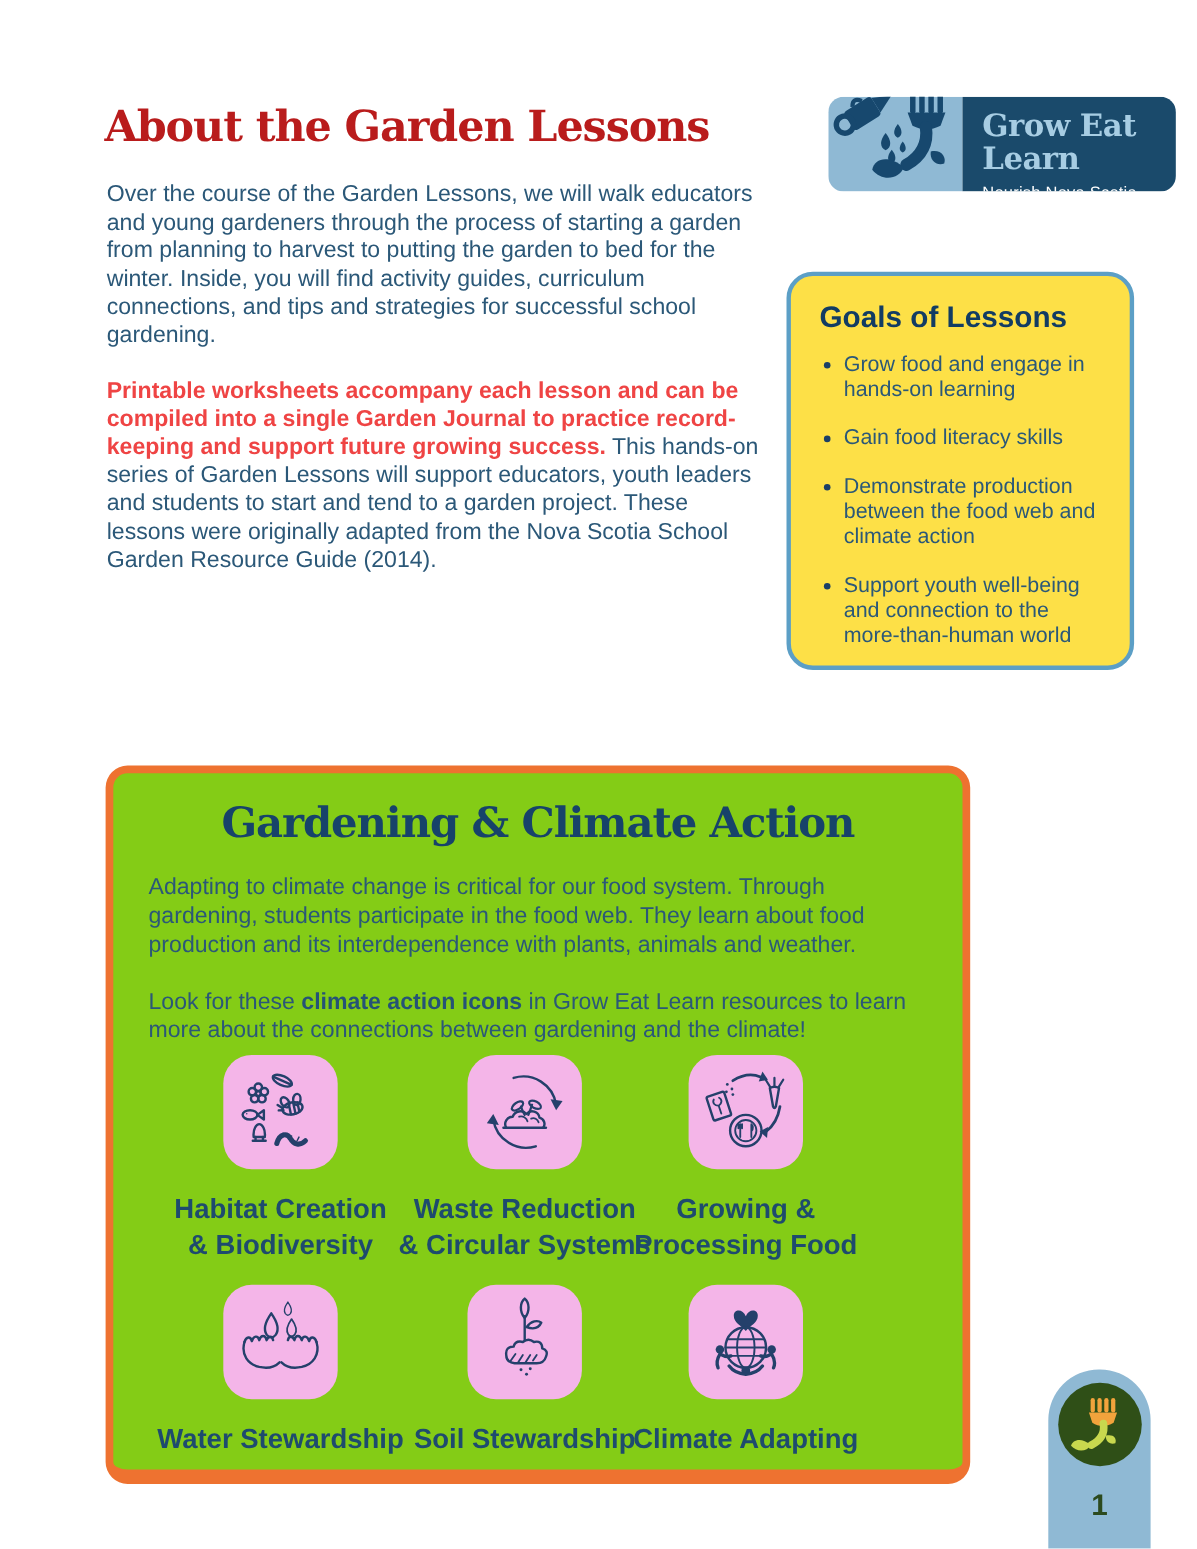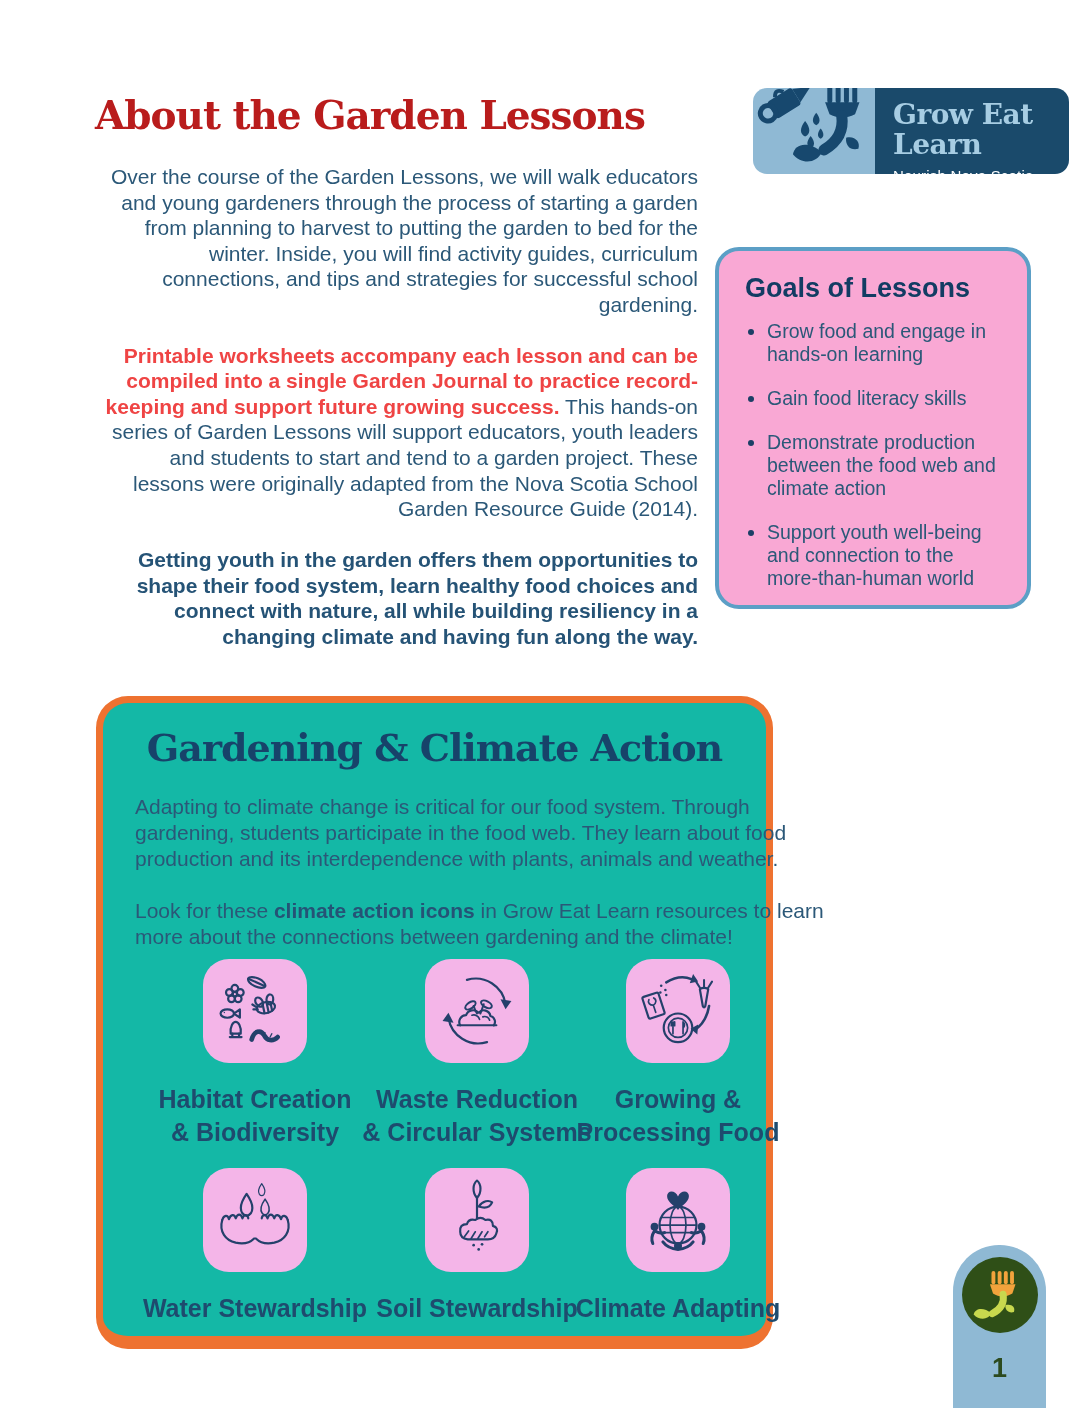--- a/index.html
+++ b/index.html
@@ -4,45 +4,45 @@
 <style>
   html,body{margin:0;padding:0;background:#ffffff;}
   .page{position:relative;width:1088px;height:1408px;background:#ffffff;overflow:hidden;
         font-family:"Liberation Sans",sans-serif;}
 
   
   .doc-title{position:absolute;left:95px;top:92px;margin:0;
     font-family:"DejaVu Serif",serif;font-weight:700;font-size:39px;letter-spacing:-1px;
     color:#b91c1c;}
   .intro{position:absolute;left:97px;top:164px;width:601px;
-    font-size:21px;line-height:1.22;color:#2B5878;text-align:right;}
+    font-size:21px;line-height:1.22;color:#2B5878;}
   .intro p{margin:0 0 25px 0;}
   .intro strong{font-weight:700;color:#ef4444;}
   .bold-par{font-weight:700;color:#255376;}
 
   
   .logo{position:absolute;left:713px;top:88px;width:316px;height:86px;display:flex;
     border-radius:14px;overflow:hidden;margin-left:40px;}
   .logo-icon-panel{width:122px;background:#8FB9D4;display:flex;align-items:center;justify-content:center;}
   .logo-text-panel{flex:1;background:#1A4A6B;padding:12px 0 0 18px;box-sizing:border-box;}
   .logo-title{font-family:"DejaVu Serif",serif;font-weight:700;font-size:28px;line-height:1.07;
     color:#A7CDE3;letter-spacing:-0.5px;}
   .logo-sub{margin-top:7px;color:#ffffff;font-size:15px;letter-spacing:0.2px;}
 
   
   .goals-box{position:absolute;left:715px;top:247px;width:316px;height:362px;box-sizing:border-box;
-    background:#f9a8d4;border:4px solid #5C9FC6;border-radius:24px;padding:16px 20px 0 22px;}
+    background:#fde047;border:4px solid #5C9FC6;border-radius:24px;padding:16px 20px 0 22px;}
   .goals-title{margin:6px 0 16px 4px;font-size:27px;font-weight:700;color:#123C63;}
   .goals-list{margin:0;padding-left:26px;}
   .goals-list li{font-size:19.5px;line-height:1.18;color:#2B5878;margin-bottom:21px;}
   .goals-list li::marker{color:#1B3F66;}
 
   
-  .climate-box{position:absolute;left:96px;top:696px;width:677px;height:653px;box-sizing:border-box;
-    background:#14b8a6;border:7px solid #EE7230;border-bottom-width:13px;border-radius:32px;
+  .climate-box{position:absolute;left:96px;top:696px;width:786px;height:653px;box-sizing:border-box;
+    background:#84cc16;border:7px solid #EE7230;border-bottom-width:13px;border-radius:20px;
     padding:10px 24px 0 24px;}
   .climate-title{margin:12px 0 24px 0;text-align:center;
     font-family:"DejaVu Serif",serif;font-weight:700;font-size:38px;letter-spacing:-1px;color:#17436A;}
   .climate-box p{margin:0 0 26px 8px;width:690px;font-size:21px;line-height:1.24;color:#2B5878;}
   .climate-box p strong{font-weight:700;color:#255376;}
 
   .tile{position:absolute;width:104px;height:104px;background:#F4B5E8;border-radius:26px;
     display:flex;align-items:center;justify-content:center;}
   .tile svg{width:84px;height:84px;}
   .tile-label{position:absolute;width:240px;text-align:center;white-space:pre-line;
@@ -66,21 +66,20 @@
 </head>
 <body>
 
 <div class="page">
 
   <h1 class="doc-title">About the Garden Lessons</h1>
 
   <div class="intro">
     <p>Over the course of the Garden Lessons, we will walk educators and young gardeners through the process of starting a garden from planning to harvest to putting the garden to bed for the winter. Inside, you will find activity guides, curriculum connections, and tips and strategies for successful school gardening.</p>
     <p><strong>Printable worksheets accompany each lesson and can be compiled into a single Garden Journal to practice record-keeping and support future growing success.</strong><span> This hands-on series of Garden Lessons will support educators, youth leaders and students to start and tend to a garden project. These lessons were originally adapted from the Nova Scotia School Garden Resource Guide (2014).</span></p>
-    <p class="bold-par">Getting youth in the garden offers them opportunities to shape their food system, learn healthy food choices and connect with nature, all while building resiliency in a changing climate and having fun along the way.</p>
   </div>
 
   <div class="logo">
     <div class="logo-icon-panel">
       <svg viewBox="0 0 110 110">
         <g fill="#17486E">
           <g transform="translate(28,30) rotate(-32)">
             <rect x="-13" y="-9" width="26" height="18" rx="3"></rect>
             <path d="M13 -7 L28 0 L13 7 Z"></path>
             <path d="M-4 -9 q4 -7 9 0" stroke="#17486E" stroke-width="3.5" fill="none"></path>

